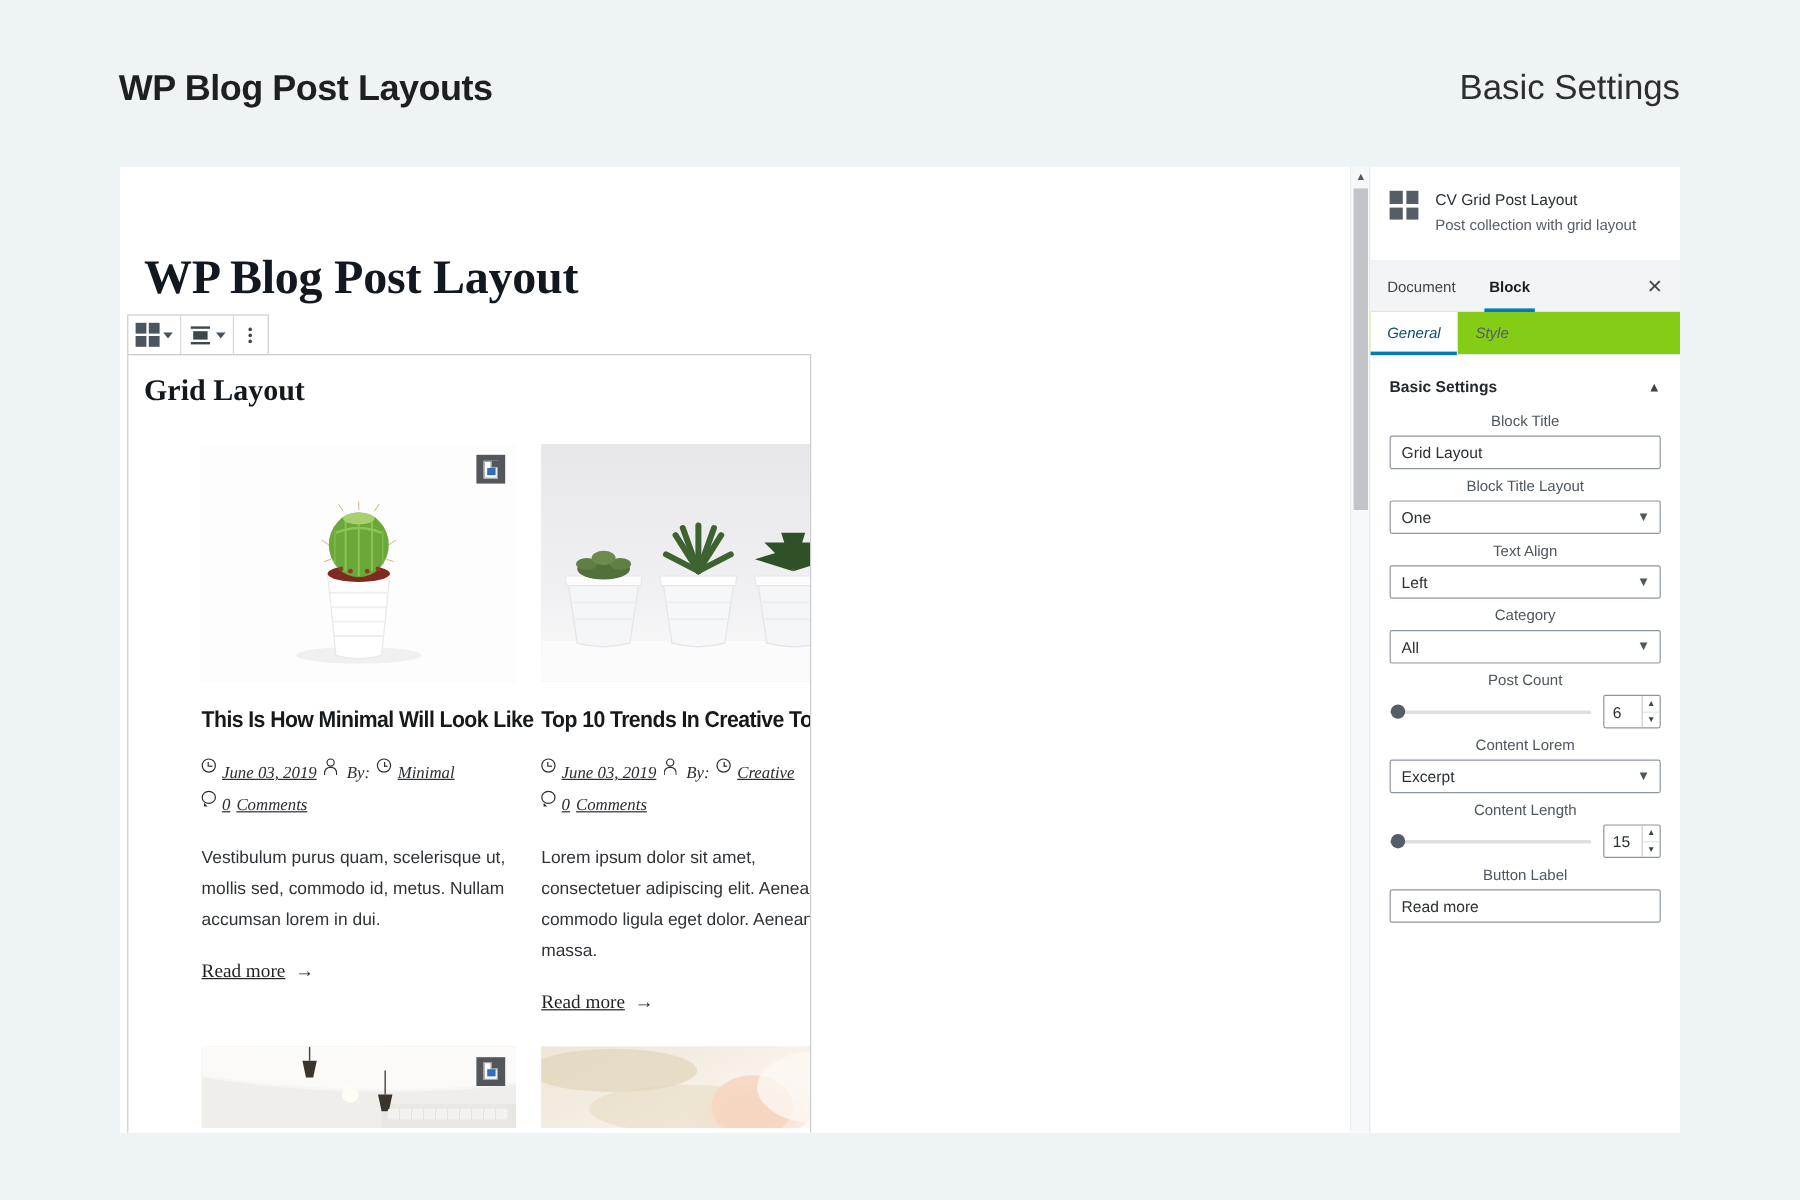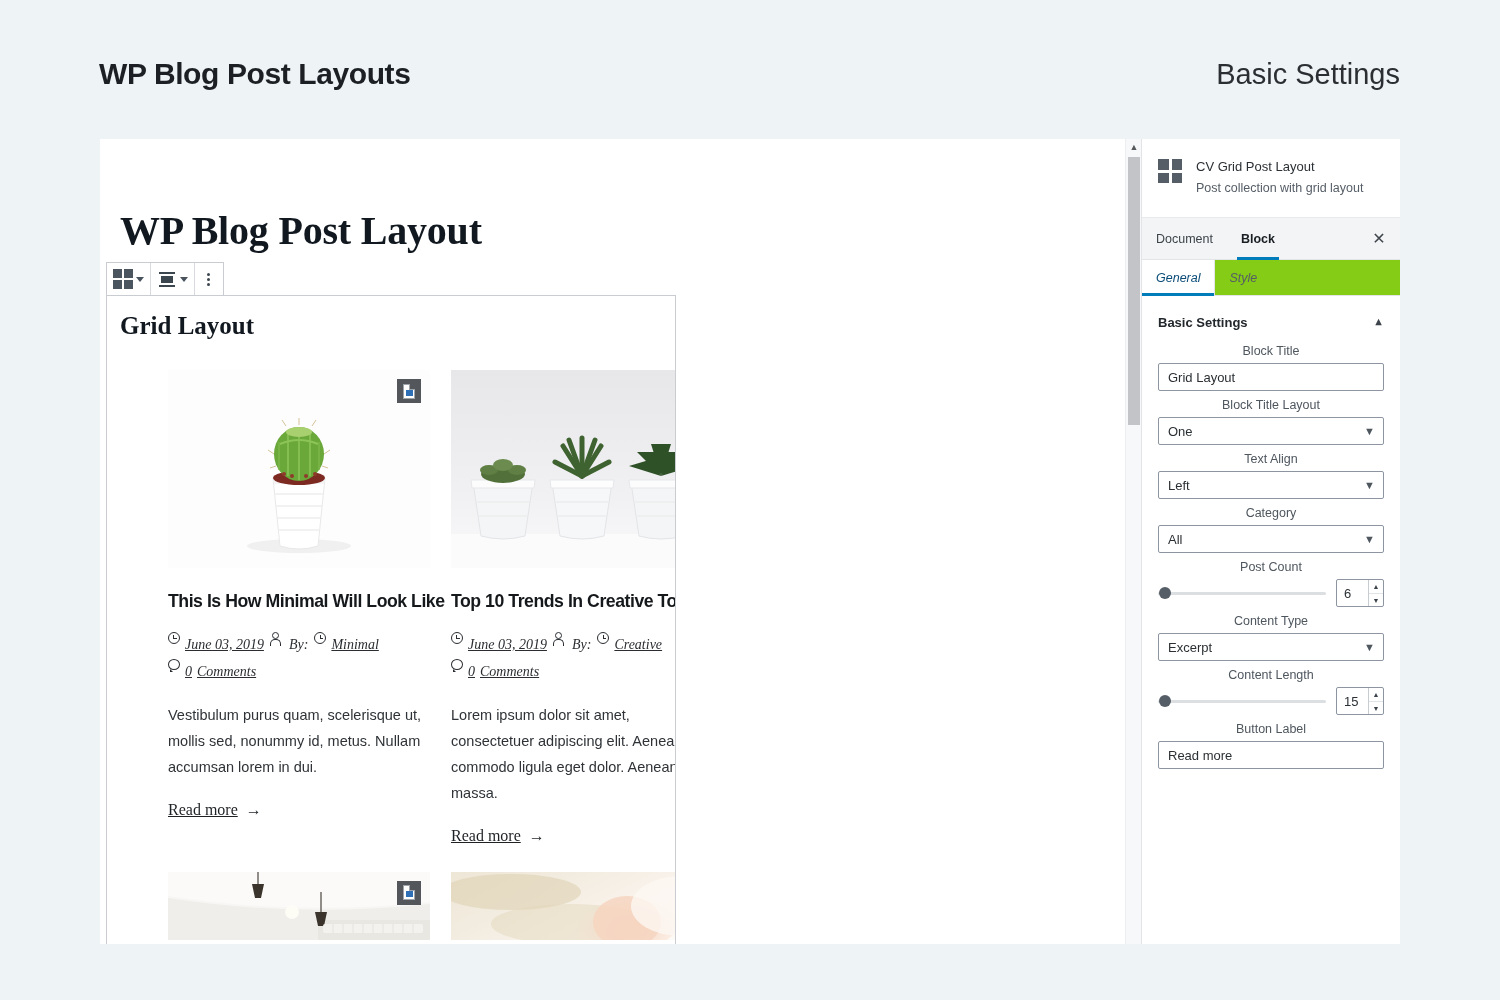--- a/index.html
+++ b/index.html
@@ -519,21 +519,21 @@
               <span class="by">By:</span>
               <span class="ic ic-clock"></span>
               <a href="#">Minimal</a>
             </div>
             <div class="row">
               <span class="ic ic-comment"></span>
               <a href="#">0</a>
               <a href="#">Comments</a>
             </div>
           </div>
-          <div class="excerpt">Vestibulum purus quam, scelerisque ut, mollis sed, nonummy id, metus. Nullam accumsan lorem in dui.</div>
+          <div class="excerpt">Vestibulum purus quam, scelerisque ut, mollis sed, commodo id, metus. Nullam accumsan lorem in dui.</div>
           <div class="readmore">
             <span class="lbl">Read more</span>
             <span class="arw">→</span>
           </div>
         </div>
 
         <div class="post-card">
           <div class="thumb">
             <div class="art art-succ">
               <svg width="262" height="198" viewBox="0 0 262 198">
@@ -761,21 +761,21 @@
             <span class="spin-val">6</span>
             <span class="spin-btns">
               <span>▲</span>
               <span>▼</span>
             </span>
           </div>
         </div>
       </div>
 
       <div class="field">
-        <div class="field-label">Content Type</div>
+        <div class="field-label">Content Lorem</div>
         <div class="field-select">
           <span>Excerpt</span>
           <span class="sel-caret">▼</span>
         </div>
       </div>
 
       <div class="field">
         <div class="field-label">Content Length</div>
         <div class="range-row">
           <div class="range-track">

